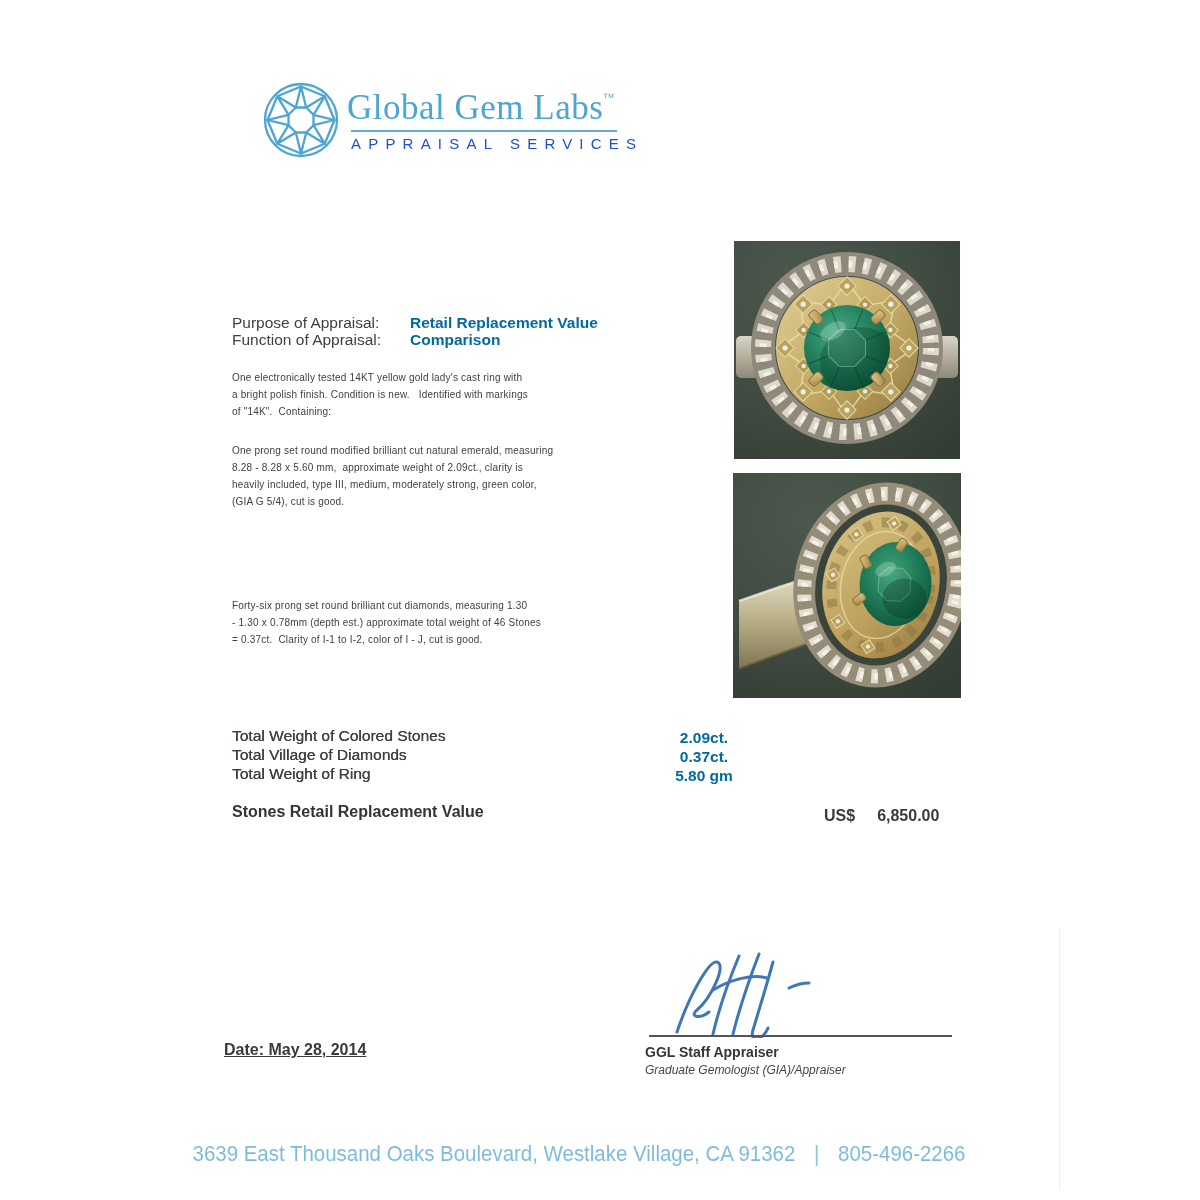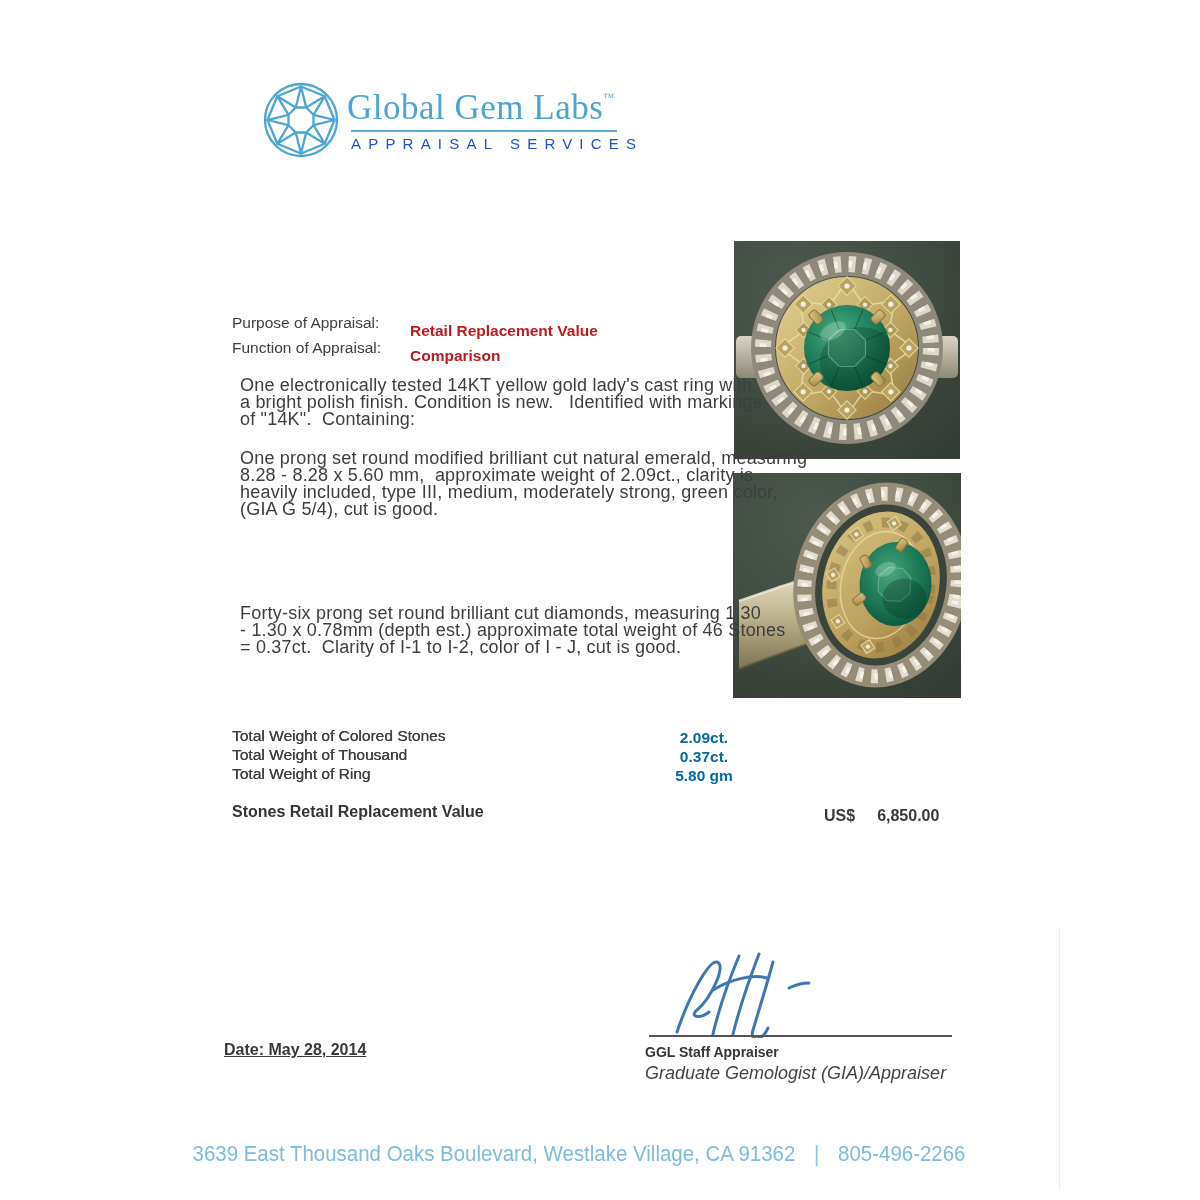--- a/index.html
+++ b/index.html
@@ -11,42 +11,42 @@
   .brand{left:347px;top:88px;font-family:"Liberation Serif",serif;font-size:35px;
          letter-spacing:.5px;color:#4da5d2;font-weight:400;}
   .brand sup{font-size:11px;vertical-align:18px;letter-spacing:0;}
   .brand-rule{left:351px;top:130px;width:266px;height:2px;background:#5fadd6;}
   .tagline{left:351px;top:135px;font-size:15px;letter-spacing:7.2px;color:#1d4ed8;}
 
   
   .meta{left:232px;top:315px;font-size:15.5px;line-height:16.5px;}
   .meta-row{display:flex;}
   .meta-label{width:178px;}
-  .meta-value{font-weight:700;color:#b91c1c;margin-top:8px;}
-  .para{font-size:18px;line-height:17px;letter-spacing:.2px;white-space:pre-wrap;
-        margin:8px;color:#3e3e3e;}
+  .meta-value{font-weight:700;color:#0369a1;}
+  .para{font-size:10px;line-height:17px;letter-spacing:.2px;white-space:pre-wrap;
+        margin:0;color:#3e3e3e;}
   .p1{left:232px;top:369px;}
   .p2{left:232px;top:442px;}
   .p3{left:232px;top:528px;}
   .p4{left:232px;top:597px;}
 
   
   .totals{left:232px;top:727px;font-size:15.5px;line-height:18.8px;color:#3c423d;
           text-shadow:.25px 0 0 currentColor;}
   .totals-values{left:640px;top:729px;width:128px;font-size:15.5px;line-height:18.8px;
                  font-weight:700;color:#0369a1;text-align:center;}
   .trrv-label{left:232px;top:803px;font-size:16px;font-weight:700;color:#343434;}
   .trrv-value{left:824px;top:807px;font-size:16px;font-weight:700;color:#3a3a3a;display:flex;}
   .trrv-value .amount{margin-left:22px;}
 
   
   .sig-scribble{left:655px;top:948px;}
   .sig-line{left:649px;top:1035px;width:303px;height:2px;background:#555;}
   .sig-name{left:645px;top:1044px;font-size:14px;font-weight:700;color:#363636;}
-  .sig-title{left:645px;top:1063px;font-size:18px;font-style:italic;color:#444;}
+  .sig-title{left:645px;top:1063px;font-size:12px;font-style:italic;color:#444;}
   .date-line{left:224px;top:1041px;font-size:16px;font-weight:700;color:#3a3a3a;text-decoration:underline;}
 
   
   .footer{left:0;top:1141px;width:1158px;text-align:center;font-size:22px;color:#7fbcdc;
           transform:scaleX(.93);transform-origin:center;}
   .footer .sep{margin:0 14px;color:#8ec3de;}
 
   
   .photo{display:block;}
   .photo1{left:734px;top:241px;}
@@ -256,21 +256,21 @@
   <p class="abs para p2">One prong set round modified brilliant cut natural emerald, measuring
 8.28 - 8.28 x 5.60 mm,  approximate weight of 2.09ct., clarity is
 heavily included, type III, medium, moderately strong, green color,
 (GIA G 5/4), cut is good.</p>
   <p class="abs para p4">Forty-six prong set round brilliant cut diamonds, measuring 1.30
 - 1.30 x 0.78mm (depth est.) approximate total weight of 46 Stones
 = 0.37ct.  Clarity of I-1 to I-2, color of I - J, cut is good.</p>
 
   <section class="abs totals">
     <div>Total Weight of Colored Stones</div>
-    <div>Total Weight of Thousand</div>
+    <div>Total Village of Diamonds</div>
     <div>Total Weight of Ring</div>
   </section>
   <section class="abs totals-values">
     <div>2.09ct.</div>
     <div>0.37ct.</div>
     <div>5.80 gm</div>
   </section>
 
   <div class="abs trrv-label">Stones Retail Replacement Value</div>
   <div class="abs trrv-value">

